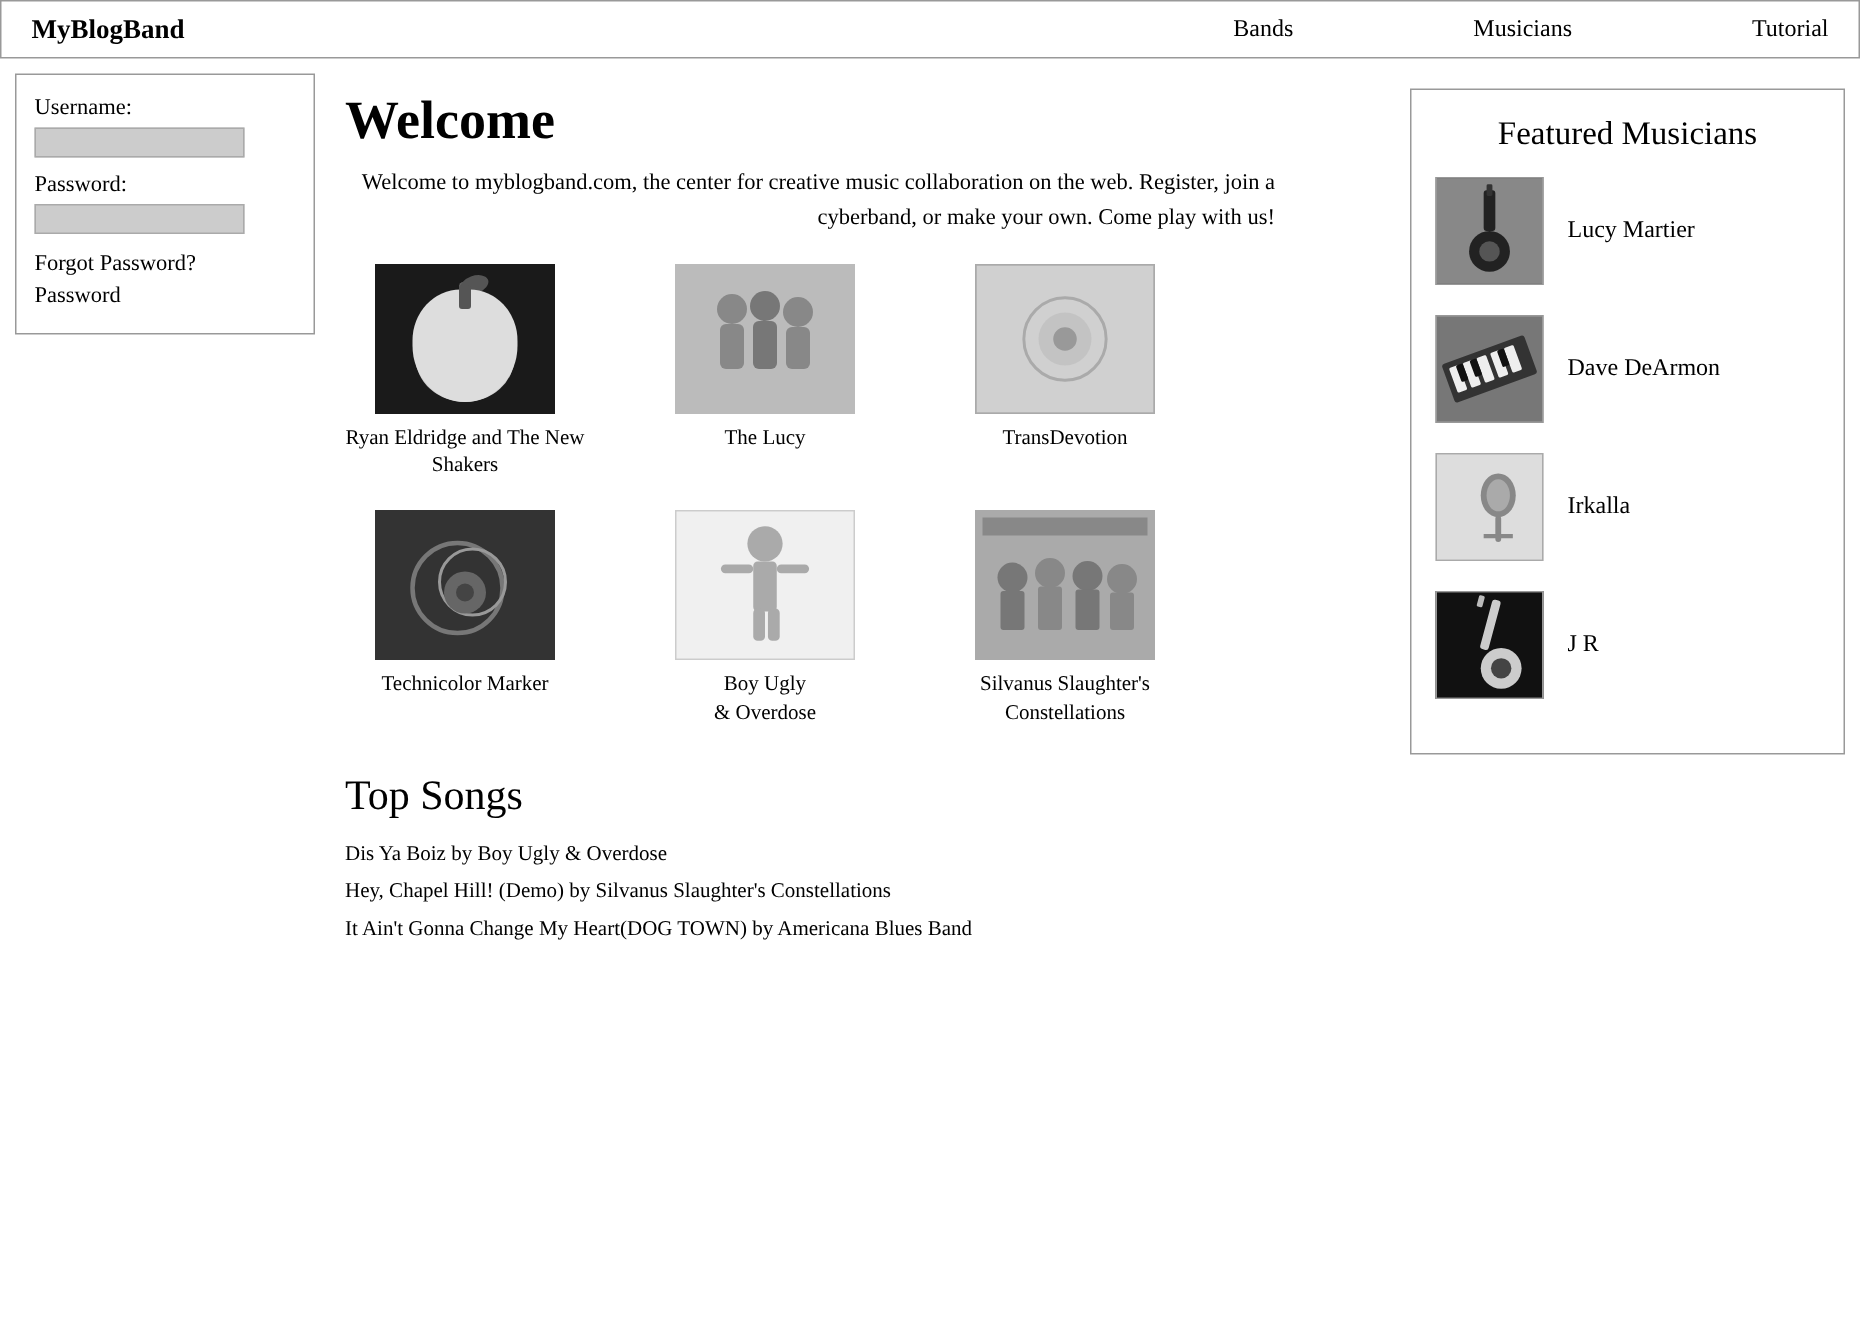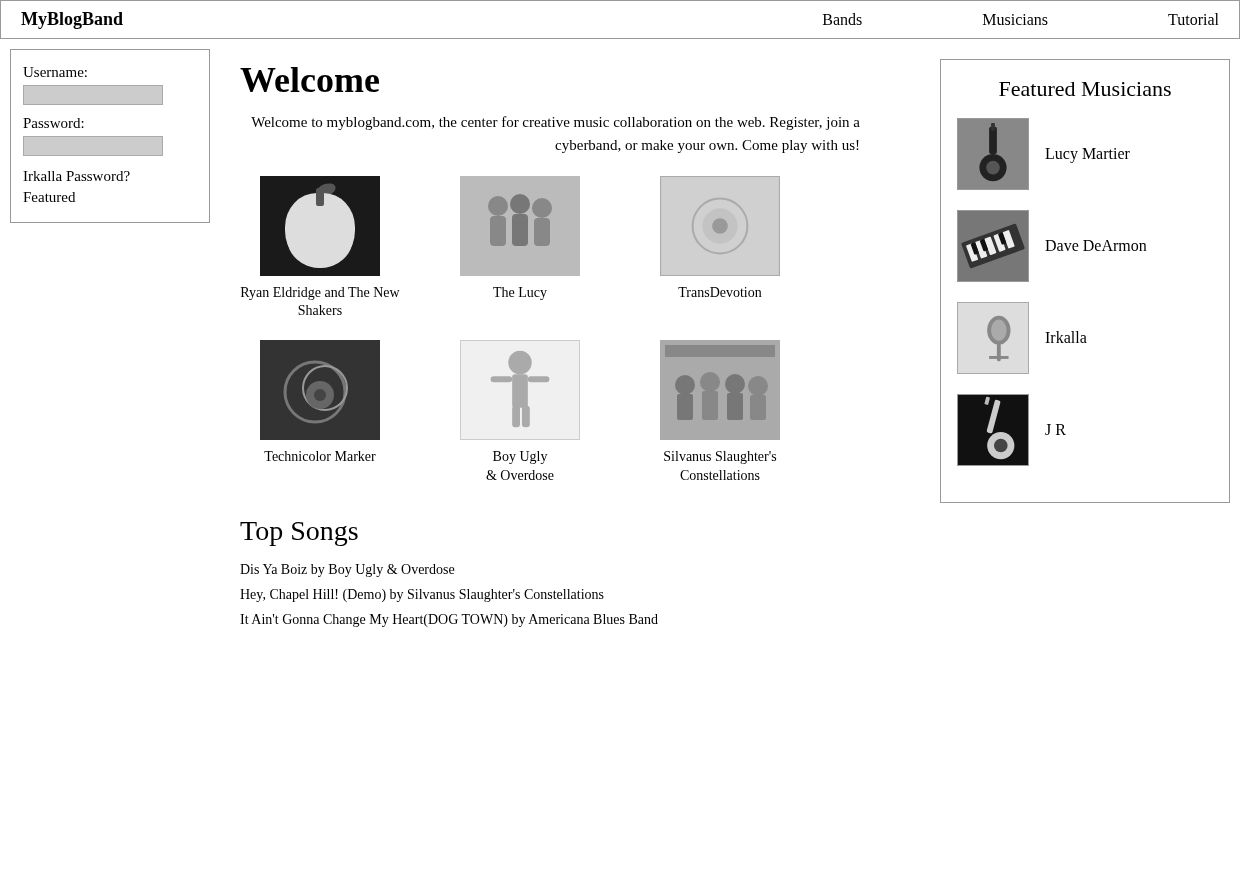--- a/index.html
+++ b/index.html
@@ -31,21 +31,20 @@
     #header nav a {
       text-decoration: none;
       color: #000000;
       cursor: pointer;
     }
 
     
     #main-layout {
       display: flex;
       padding: 10px;
-      gap: 10px;
     }
 
     
     #sidebar {
       width: 200px;
       min-width: 200px;
       border: 1px solid #999;
       padding: 14px 12px;
       height: fit-content;
     }
@@ -244,22 +243,22 @@
   </nav>
 </div>
 
 <div id="main-layout">
 
   <div id="sidebar">
     <label>Username:</label>
     <input type="text" style="">
     <label>Password:</label>
     <input type="password" style="">
-    <a class="forgot-link">Irkalla Password?</a>
-    <a class="register-link">Featured</a>
+    <a class="forgot-link">Forgot Password?</a>
+    <a class="register-link">Password</a>
   </div>
 
   <div id="main-content">
     <h1 class="welcome-title">Welcome</h1>
     <p class="welcome-text">Welcome to myblogband.com, the center for creative music collaboration on the web. Register, join a cyberband, or make your own. Come play with us!</p>
 
     <div class="bands-grid">
 
       <div class="band-item">
         <div class="band-image apple-img">

